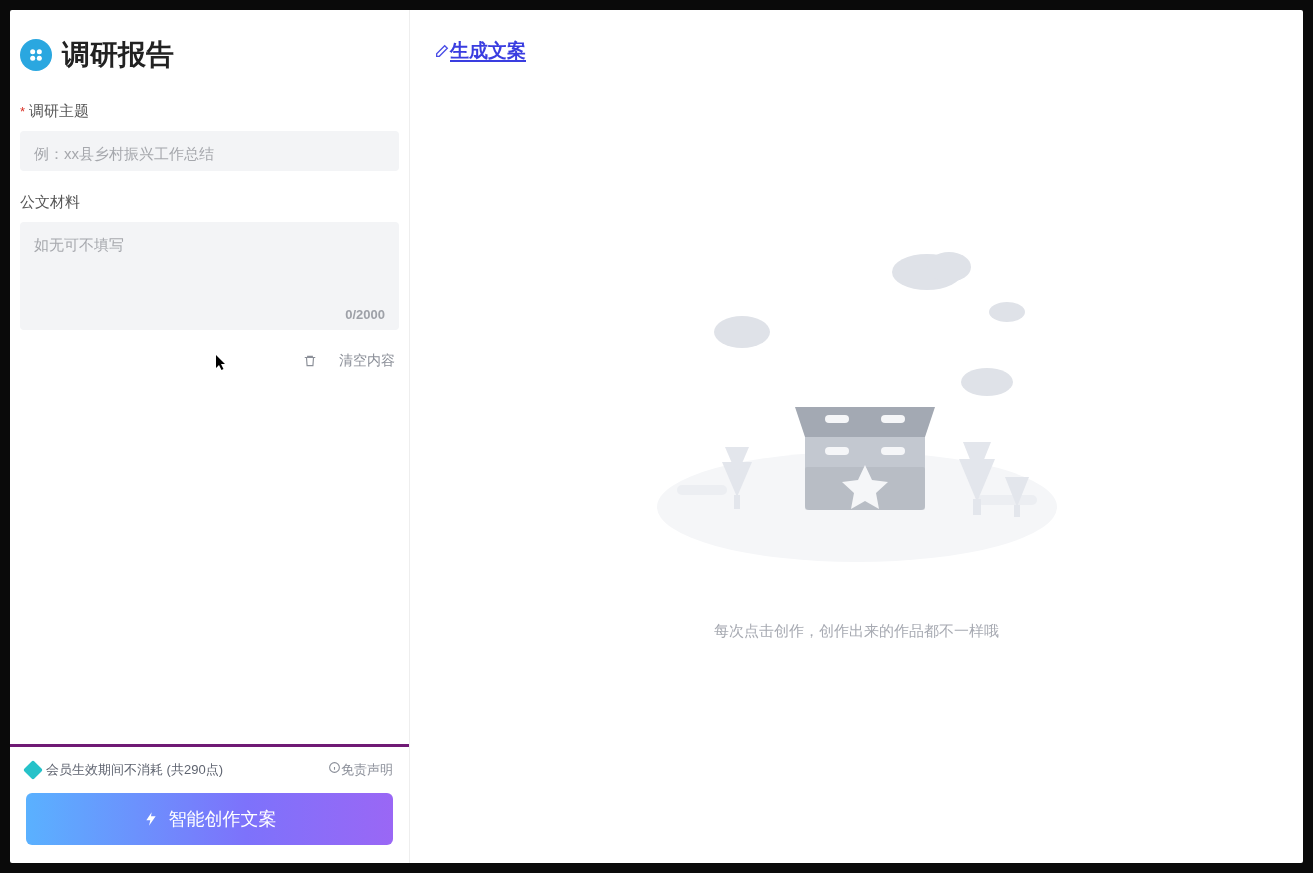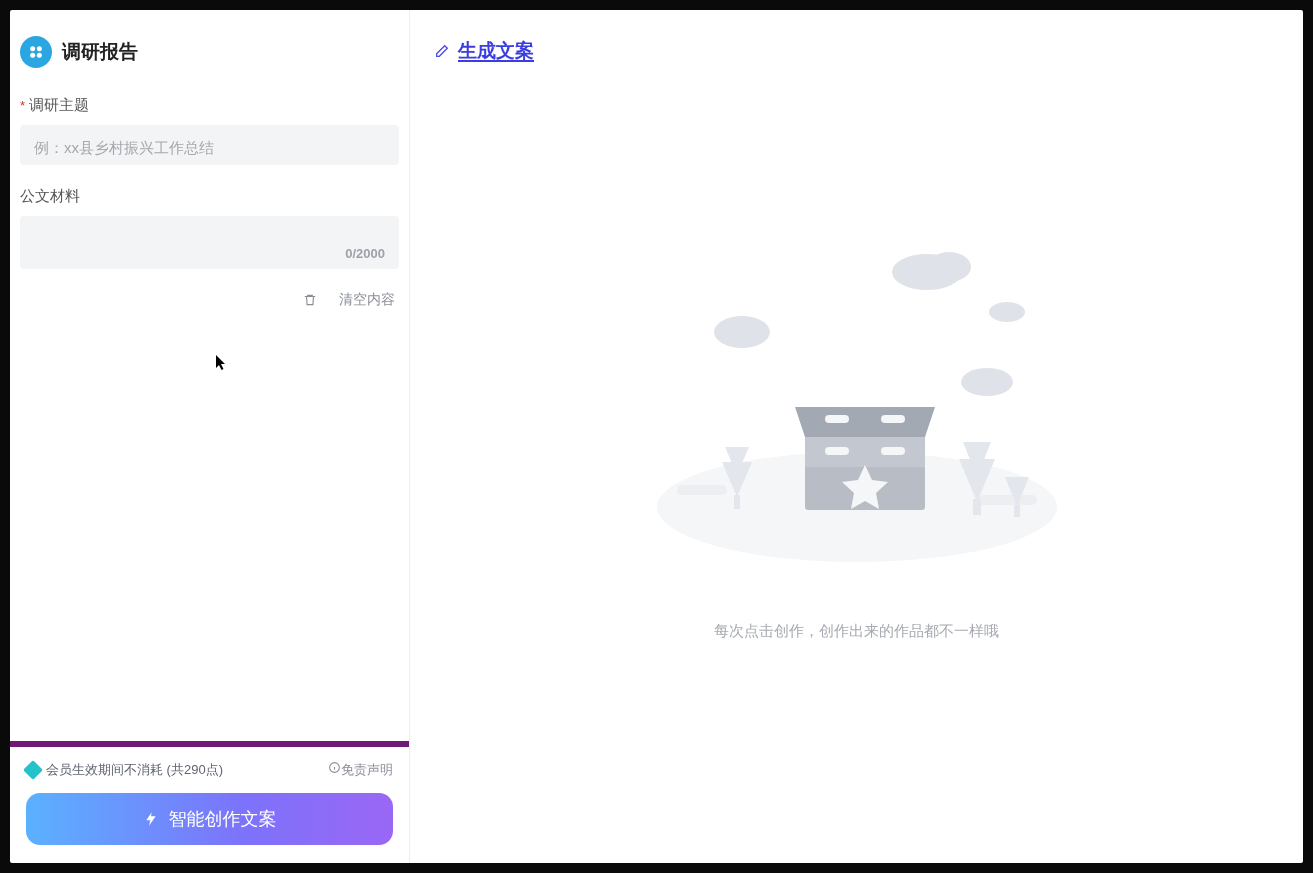--- a/index.html
+++ b/index.html
@@ -34,21 +34,21 @@
     padding: 26px 10px 10px 10px;
   }
   .lp-logo {
     width: 32px; height: 32px;
     border-radius: 50%;
     background: #2aa7e0;
     display: flex; align-items: center; justify-content: center;
   }
   .lp-logo svg { width: 20px; height: 20px; }
   .lp-title {
-    font-size: 19px;
+    font-size: 28px;
     font-weight: 600;
     color: #222;
   }
   .lp-body {
     padding: 18px 10px 0 10px;
     flex: 1;
     overflow: auto;
   }
   .field-label {
     font-size: 15px;
@@ -96,21 +96,21 @@
     align-items: center;
     gap: 22px;
     color: #8b8f98;
     font-size: 14px;
     padding-right: 4px;
     cursor: pointer;
   }
   .clear-row svg { width: 14px; height: 14px; }
   
   .lp-footer {
-    border-top: 6px solid #701a75;
+    border-top: 3px solid #701a75;
     padding: 14px 16px 18px 16px;
   }
   .footer-info {
     display: flex;
     align-items: center;
     justify-content: space-between;
     font-size: 13px;
     margin-bottom: 14px;
   }
   .footer-left {
@@ -122,21 +122,21 @@
     border-radius: 2px;
   }
   .footer-right {
     display: flex; gap: 0; color: #8a8e98;
   }
   .footer-right svg { width: 13px; height: 13px; }
   .create-btn {
     width: 100%;
     height: 52px;
     border: none;
-    border-radius: 14px;
+    border-radius: 6px;
     background: linear-gradient(90deg, #5ab1ff 0%, #7d72fb 60%, #9a67f5 100%);
     color: #fff;
     font-size: 18px;
     font-weight: 500;
     display: flex;
     align-items: center;
     justify-content: center;
     gap: 10px;
     cursor: pointer;
   }
@@ -152,21 +152,20 @@
   
   .right-panel {
     flex: 1;
     display: flex;
     flex-direction: column;
   }
   .rp-header {
     padding: 28px 24px 10px 24px;
     display: flex;
     align-items: center;
-    gap: 8px;
   }
   .rp-header svg { width: 16px; height: 16px; color: #4a4de6; }
   .rp-title {
     font-size: 19px;
     font-weight: 700;
     color: #3a3de0;
     text-decoration: underline;
     text-decoration-thickness: 1.5px;
     text-underline-offset: 3px;
   }
@@ -223,20 +222,21 @@
         <span>调研主题</span>
       </div>
       <div class="input-wrap">
         <input type="text" placeholder="例：xx县乡村振兴工作总结" style="">
       </div>
 
       <div class="field-label">
         <span>公文材料</span>
       </div>
       <div class="input-wrap textarea-wrap">
+        <textarea rows="3" placeholder="如无可不填写" style=""></textarea>
         <div class="char-count">0/2000</div>
       </div>
 
       <div class="clear-row">
         <svg viewBox="0 0 24 24" fill="none" stroke="#8b8f98" stroke-width="2">
           <path d="M3 6h18M8 6V4h8v2M6 6l1 14h10l1-14"></path>
         </svg>
         <span>清空内容</span>
       </div>
 

